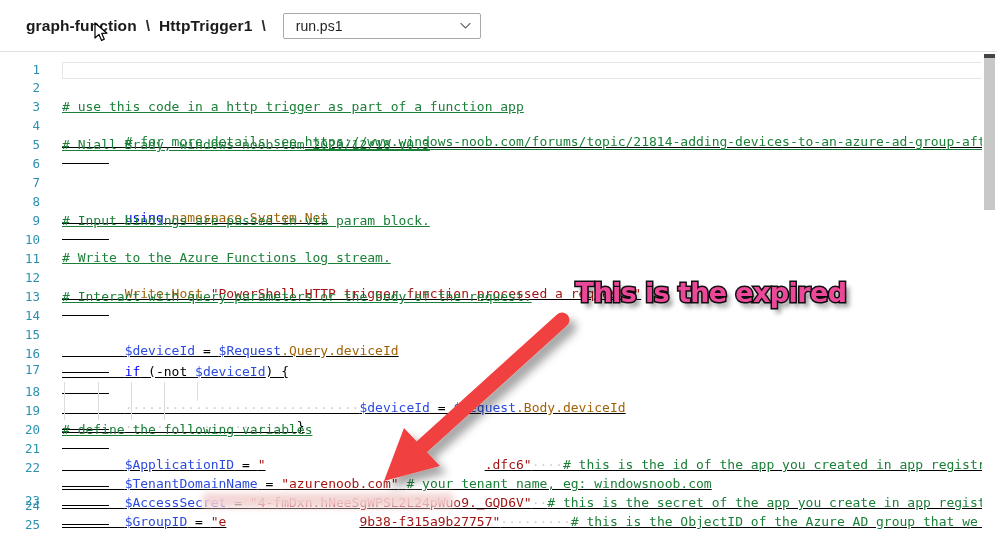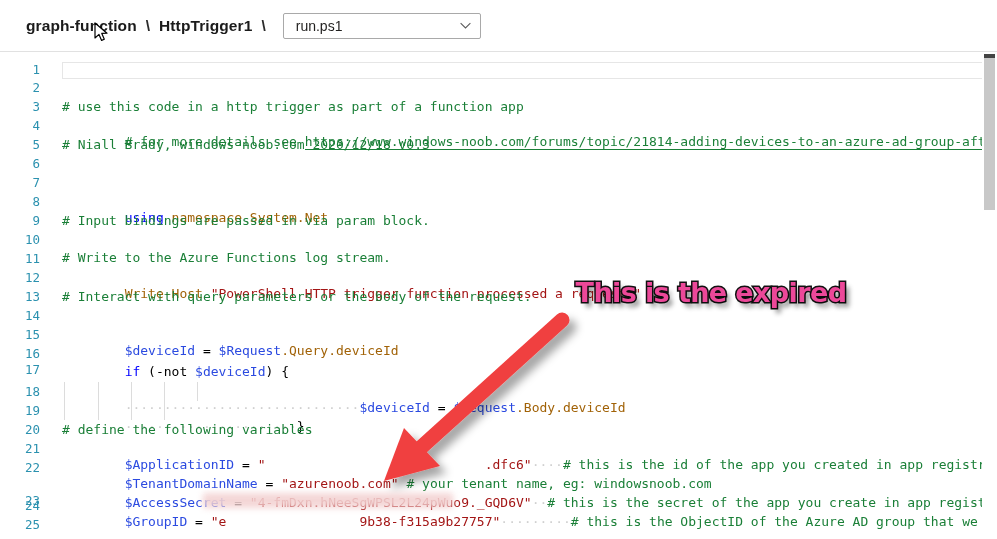--- a/index.html
+++ b/index.html
@@ -102,20 +102,21 @@
     height: 487px;
   }
   .cl {
     position: absolute;
     left: 14px;
     white-space: pre;
     font-family: "DejaVu Sans Mono", monospace;
     font-size: 13px;
     line-height: 16px;
     color: #000000;
+    text-decoration: underline;
   }
   .cmt  { color: #1a7f37; }
   .str  { color: #a31515; }
   .kw   { color: #0000ff; }
   .var  { color: #2b4ae0; }
   .op   { color: #000000; }
   .plain{ color: #a16207; }
   .ws   { color: #d0d0d0; }
   .link { color: #1a7f37; border-bottom: 1px solid #1a7f37; }
 

